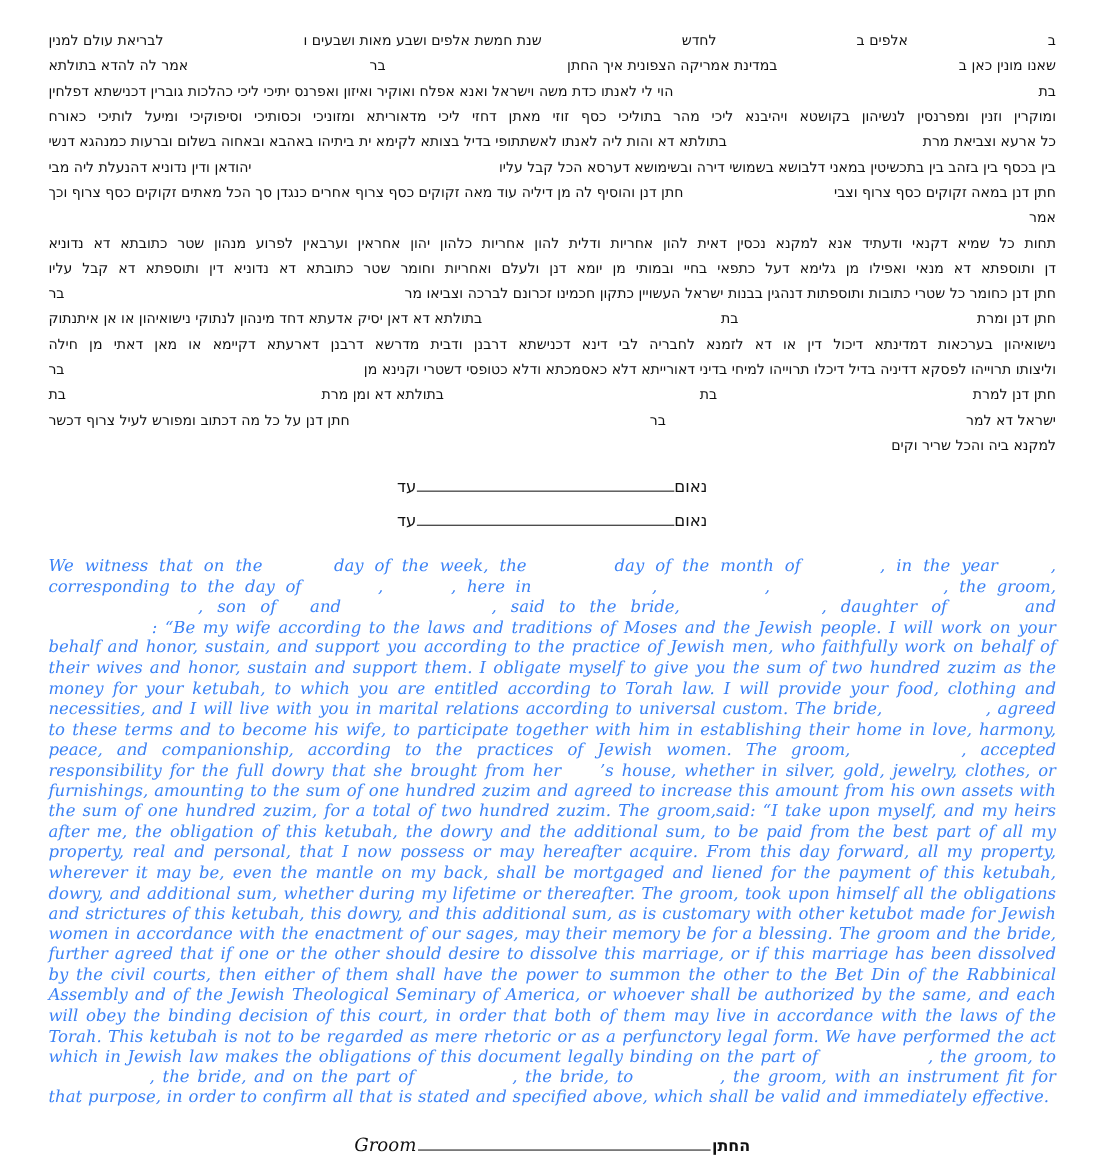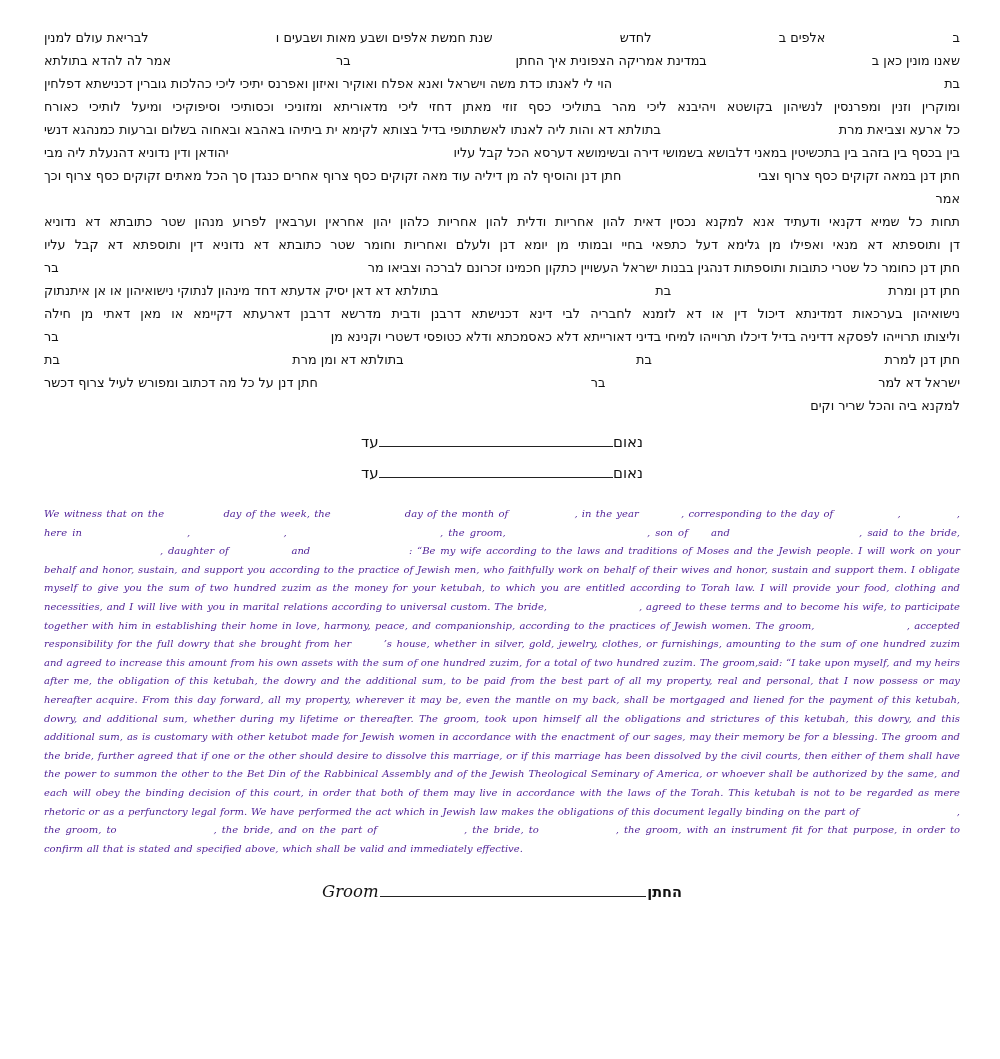--- a/index.html
+++ b/index.html
@@ -23,21 +23,21 @@
 
   
   .witness{margin-top:16px;display:flex;flex-direction:column;align-items:center;gap:12px;}
   .wit-line{direction:rtl;display:flex;width:282px;align-items:baseline;font-size:15px;line-height:19px;}
   .wit-blank{flex:1 1 auto;border-bottom:1.3px solid #222222;height:0.85em;}
 
   
   .english{margin-top:22px;}
   .english p{
     margin:0;font-family:"DejaVu Serif","Liberation Serif",serif;font-style:italic;
-    font-size:10px;line-height:18.6px;text-align:justify;color:#4c1d95;
+    font-size:15px;line-height:18.6px;text-align:justify;color:#3b82f6;
     word-spacing:0.5px;
   }
   .gap{display:inline-block;height:2px;}
 
   
   .signatures{margin-top:24px;display:flex;flex-direction:column;align-items:center;gap:7px;}
   .sig-row{display:flex;width:360px;align-items:baseline;line-height:20px;}
   .sig-en{font-family:"DejaVu Serif","Liberation Serif",serif;font-style:italic;font-size:16.5px;}
   .sig-line{flex:1 1 auto;border-bottom:1.3px solid #222222;height:0.8em;margin:0 1px;}
   .sig-he{font-size:14.5px;font-weight:bold;direction:rtl;}

